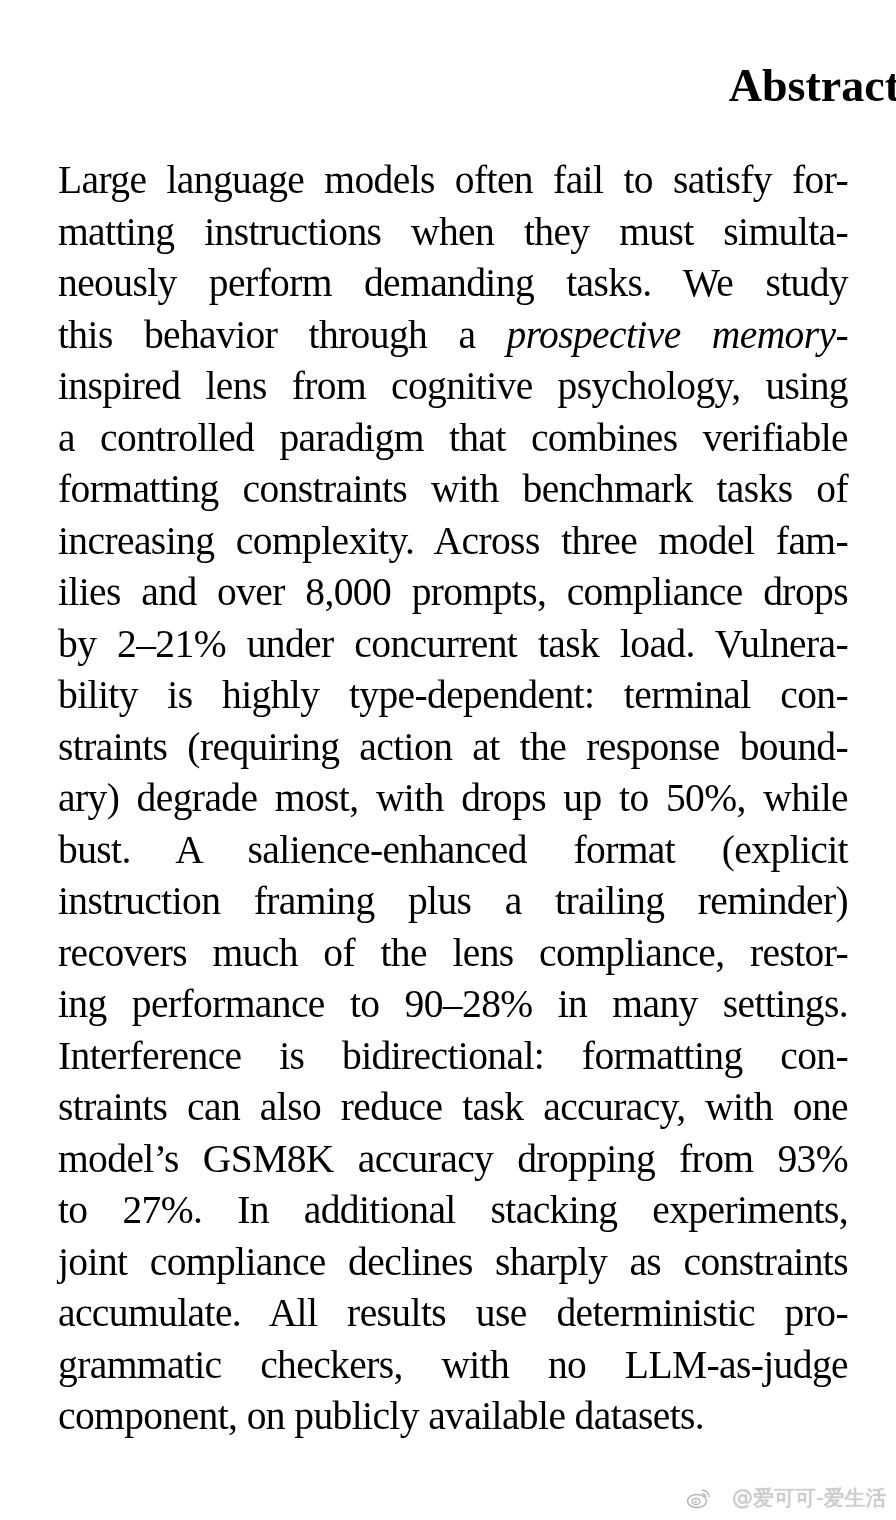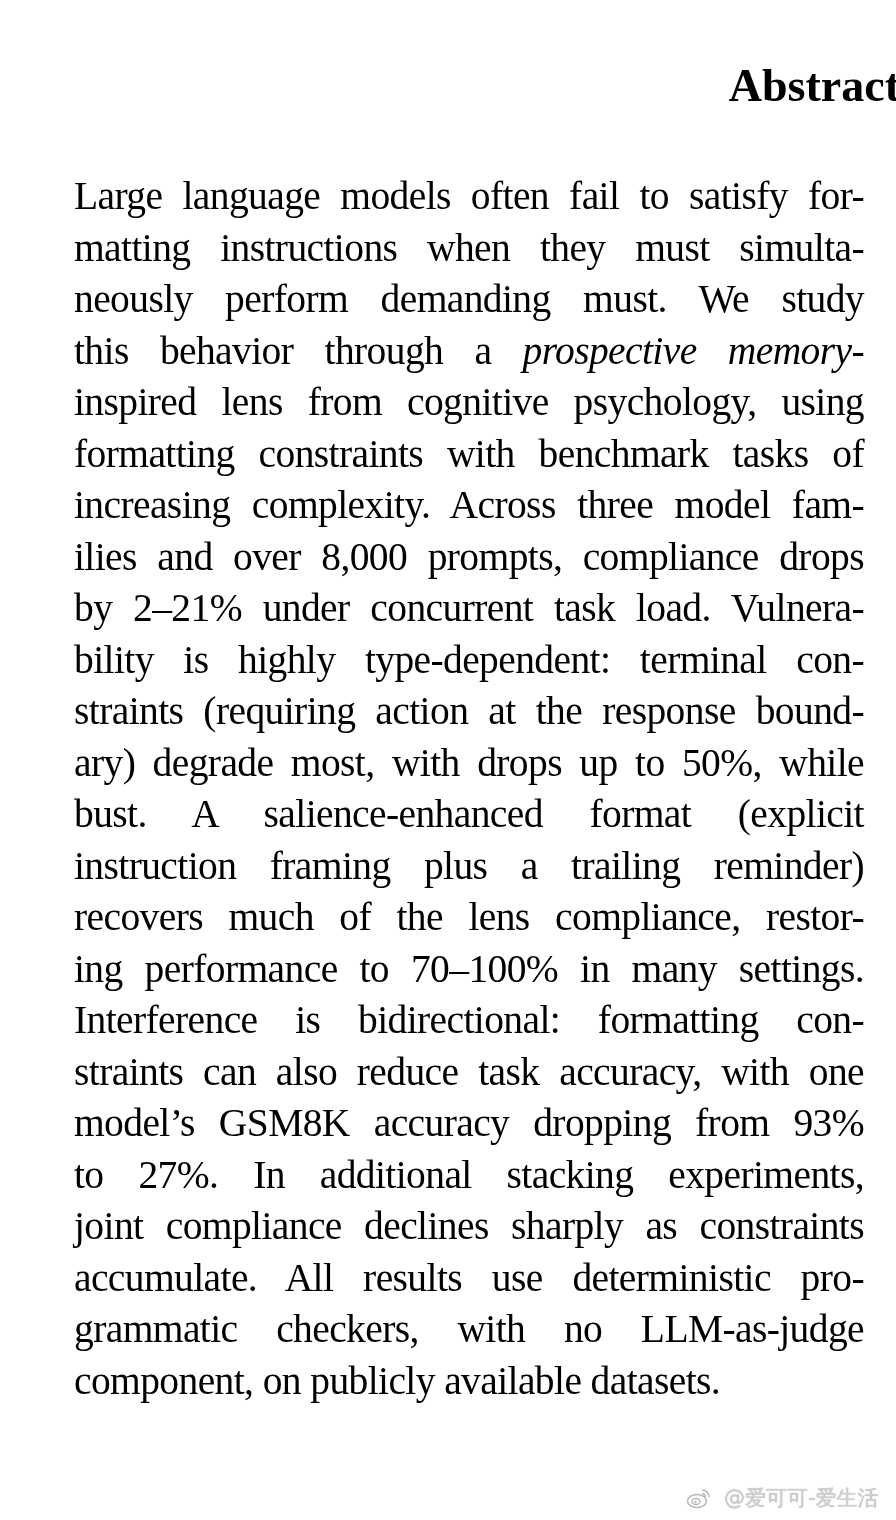--- a/index.html
+++ b/index.html
@@ -25,21 +25,21 @@
       font-size: 46px;
       line-height: 60px;
       letter-spacing: 0px;
       margin: 4px;
     }
     .abstract {
       position: absolute;
       top: 155px;
       left: 58px;
       width: 790px;
-      margin: 16px;
+      margin: 0;
     }
     .line {
       display: block;
       font-size: 39.5px;
       line-height: 51.5px;
       height: 51.5px;
       white-space: nowrap;
       text-align: justify;
       text-align-last: justify;
       letter-spacing: -0.6px;
@@ -51,54 +51,55 @@
     .line em {
       font-style: italic;
     }
     .watermark {
       position: absolute;
       left: 686px;
       top: 1483px;
       height: 30px;
       display: flex;
       align-items: center;
-      gap: 12px;
+      gap: 20px;
       color: #d0d0d0;
       font-family: "DejaVu Sans", sans-serif;
       font-size: 21px;
       text-shadow: 0 0 1px #9a9a9a;
     }
     .watermark .weibo-icon {
       width: 26px;
       height: 24px;
       display: inline-block;
     }
   </style>
 </head>
 <body>
 
 <h1 class="title">Abstract</h1>
 
 <div class="abstract">
   <span class="line">Large language models often fail to satisfy for-</span>
   <span class="line">matting instructions when they must simulta-</span>
-  <span class="line">neously perform demanding must.  We study</span>
+  <span class="line">neously perform demanding tasks.  We study</span>
   <span class="line"><span>this behavior through a </span><em>prospective memory</em><span>-</span></span>
   <span class="line">inspired lens from cognitive psychology, using</span>
+  <span class="line">a controlled paradigm that combines verifiable</span>
   <span class="line">formatting constraints with benchmark tasks of</span>
   <span class="line">increasing complexity. Across three model fam-</span>
   <span class="line">ilies and over 8,000 prompts, compliance drops</span>
   <span class="line">by 2–21% under concurrent task load. Vulnera-</span>
   <span class="line">bility is highly type-dependent: terminal con-</span>
   <span class="line">straints (requiring action at the response bound-</span>
   <span class="line">ary) degrade most, with drops up to 50%, while</span>
   <span class="line">bust.  A salience-enhanced format (explicit</span>
   <span class="line">instruction framing plus a trailing reminder)</span>
   <span class="line">recovers much of the lens compliance, restor-</span>
-  <span class="line">ing performance to 70–100% in many settings.</span>
+  <span class="line">ing performance to 90–28% in many settings.</span>
   <span class="line">Interference is bidirectional:  formatting con-</span>
   <span class="line">straints can also reduce task accuracy, with one</span>
   <span class="line">model’s GSM8K accuracy dropping from 93%</span>
   <span class="line">to 27%.  In additional stacking experiments,</span>
   <span class="line">joint compliance declines sharply as constraints</span>
   <span class="line">accumulate.  All results use deterministic pro-</span>
   <span class="line">grammatic checkers, with no LLM-as-judge</span>
   <span class="line last">component, on publicly available datasets.</span>
 </div>
 

